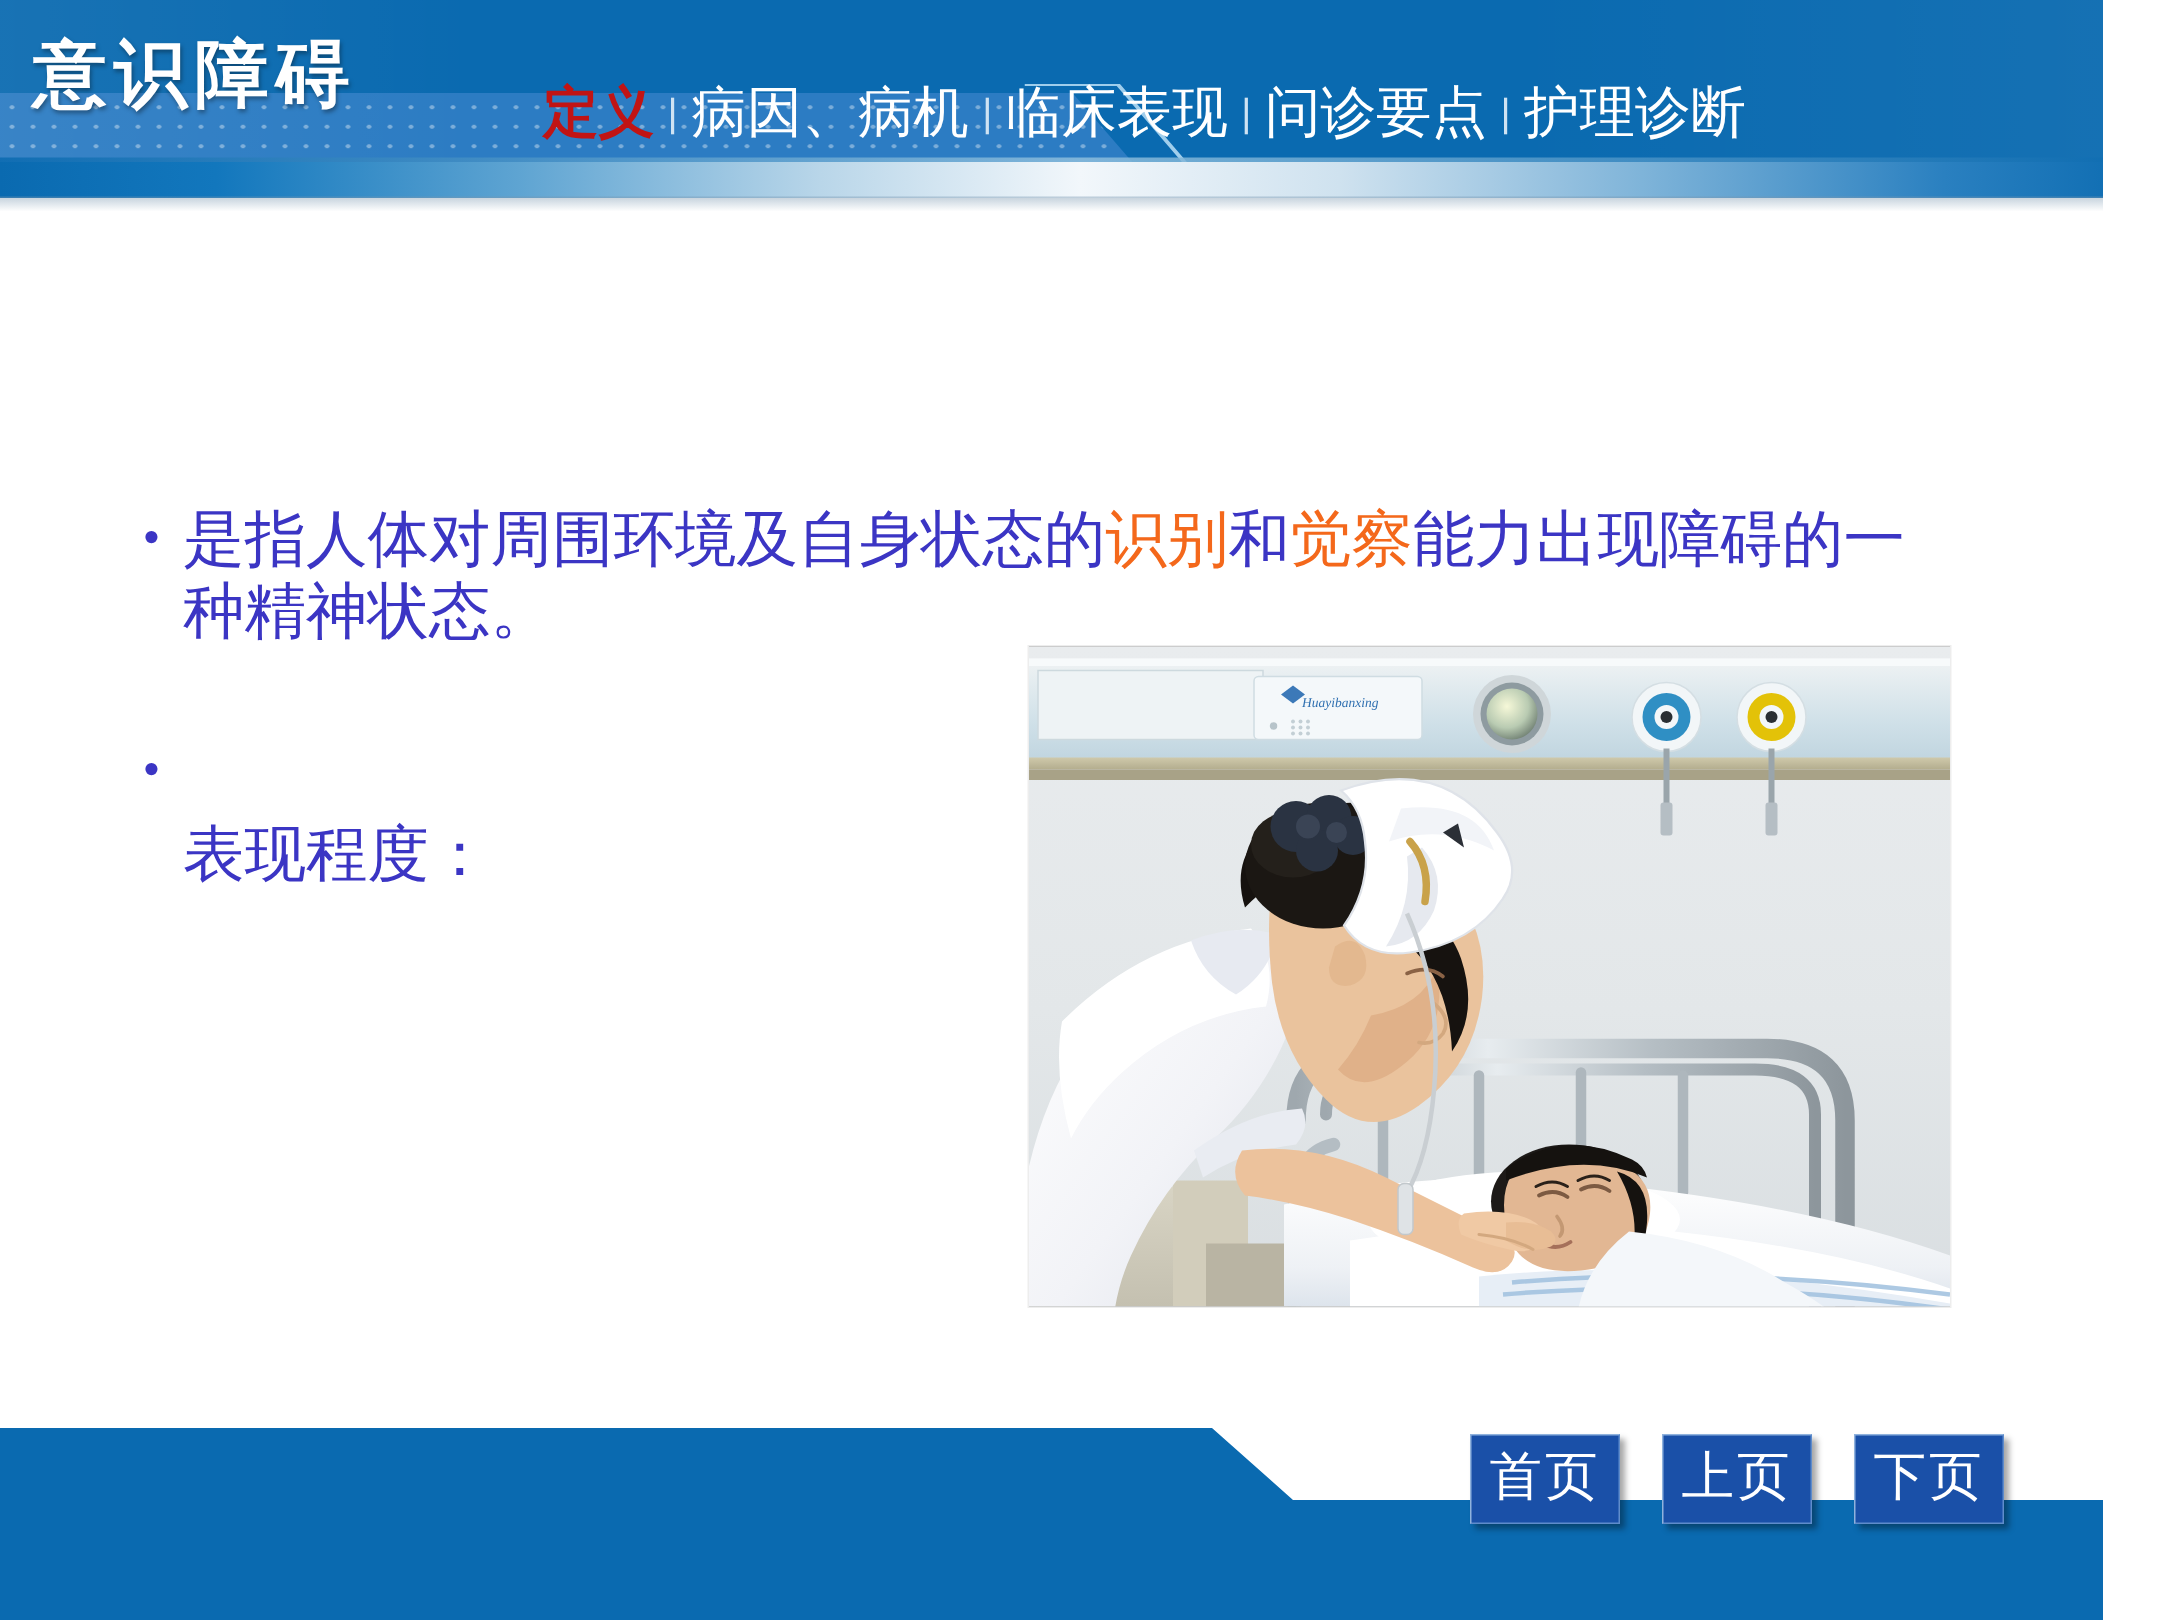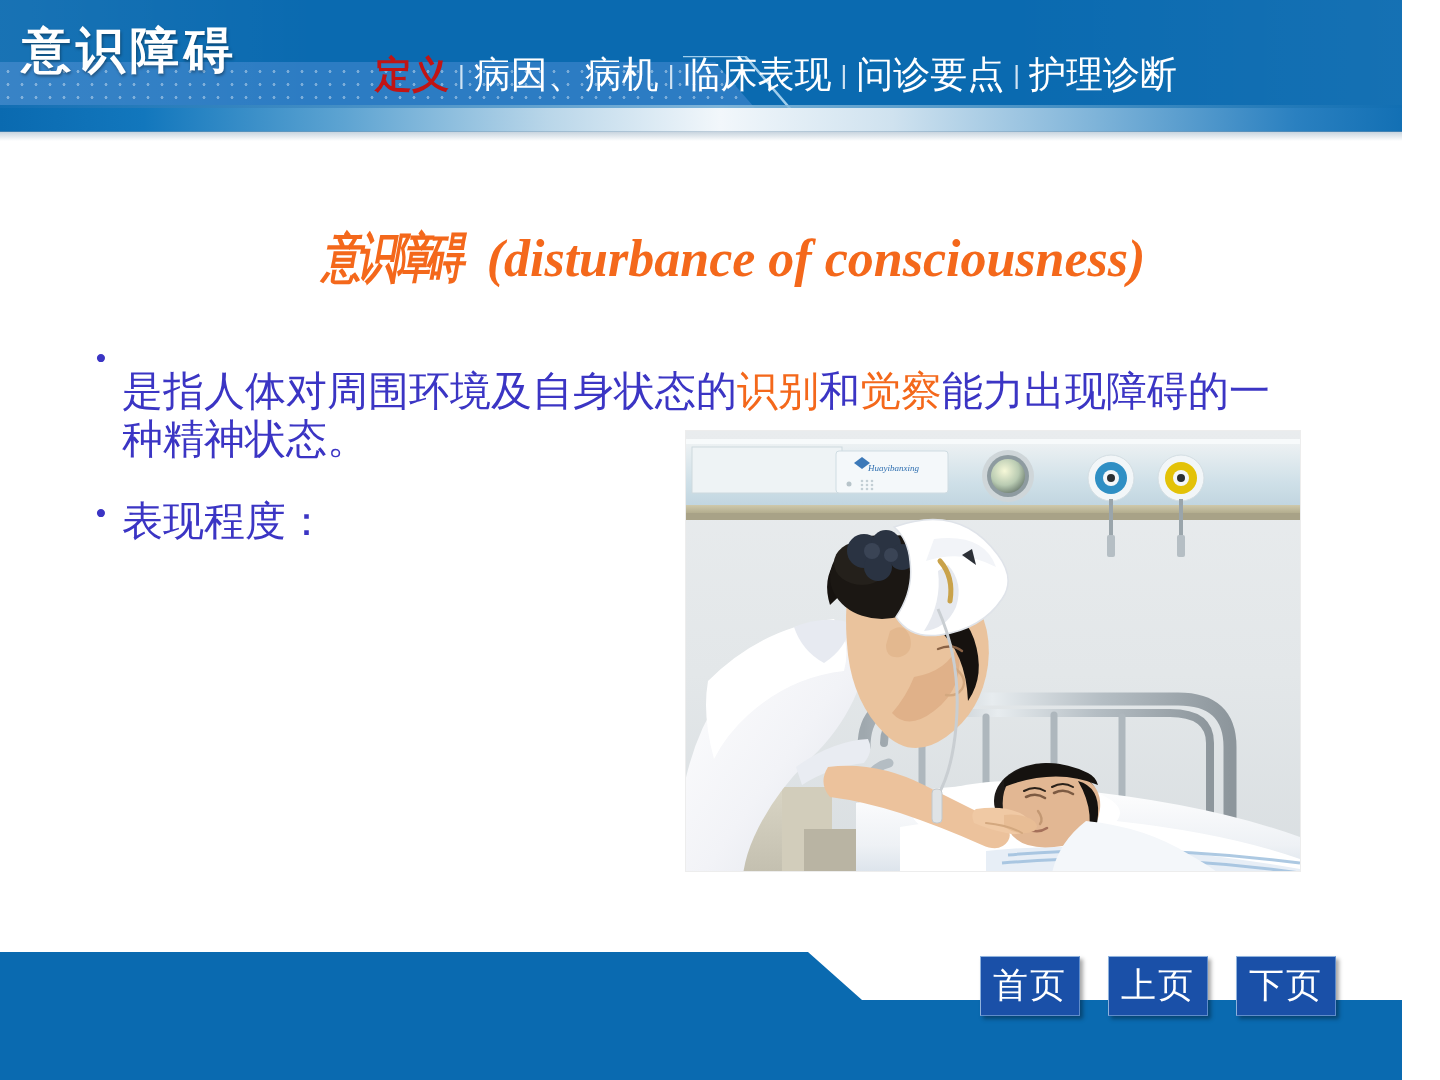--- a/index.html
+++ b/index.html
@@ -62,21 +62,21 @@
     font-weight: bold;
     font-size: 49px;
     line-height: 56px;
     letter-spacing: 5px;
     color: #ffffff;
     text-shadow: 1px 2px 3px rgba(0,0,0,0.35);
     white-space: nowrap;
   }
   .header-tabs {
     position: absolute;
-    left: 373px;
+    left: 360px;
     top: 52px;
     display: flex;
     align-items: baseline;
     white-space: nowrap;
     font-family: "Liberation Sans", "DejaVu Sans", sans-serif;
     font-size: 37px;
     line-height: 46px;
     color: #ffffff;
   }
   .header-tabs .tab {
@@ -187,21 +187,20 @@
     line-height: 48px;
     width: 42px;
     flex: 0 0 42px;
     text-align: center;
   }
   .para-blue {
     color: #3b35c4;
     font-family: "Liberation Sans", "DejaVu Sans", sans-serif;
     font-size: 41px;
     line-height: 48px;
-    margin-top: 32px;
   }
   .hl-orange {
     color: #f4681b;
   }
 
   .bullet-1 {
     left: 80px;
     top: 10px;
     width: 1230px;
   }
@@ -209,20 +208,21 @@
     width: 1150px;
   }
 
   .bullet-2 {
     left: 80px;
     top: 165px;
   }
   .list-wrap {
     display: flex;
     align-items: flex-start;
+    margin-top: 48px;
   }
   .list-label {
     color: #3b35c4;
     font-family: "Liberation Sans", "DejaVu Sans", sans-serif;
     font-size: 41px;
     line-height: 62px;
     white-space: nowrap;
     padding-right: 8px;
   }
   .num-list {
@@ -331,23 +331,20 @@
       <span class="tab-sep">|</span>
       <span class="tab">问诊要点</span>
       <span class="tab-sep">|</span>
       <span class="tab">护理诊断</span>
     </div>
   </div>
   <div class="header-chrome-top"></div>
   <div class="header-chrome"></div>
   <div class="header-chrome-shadow"></div>
 
-  <div class="slide-title">
-    <span class="cn">意识障碍</span><span class="en">(disturbance of consciousness)</span>
-  </div>
 
   <div class="body-area">
 
     <div class="bullet-row bullet-1">
       <span class="bullet-dot">•</span>
       <div class="para-blue"><span>是指人体对周围环境及自身状态的</span><span class="hl-orange">识别</span><span>和</span><span class="hl-orange">觉察</span><span>能力出现障碍的一种精神状态。</span></div>
     </div>
 
     <div class="bullet-row bullet-2">
       <span class="bullet-dot">•</span>

